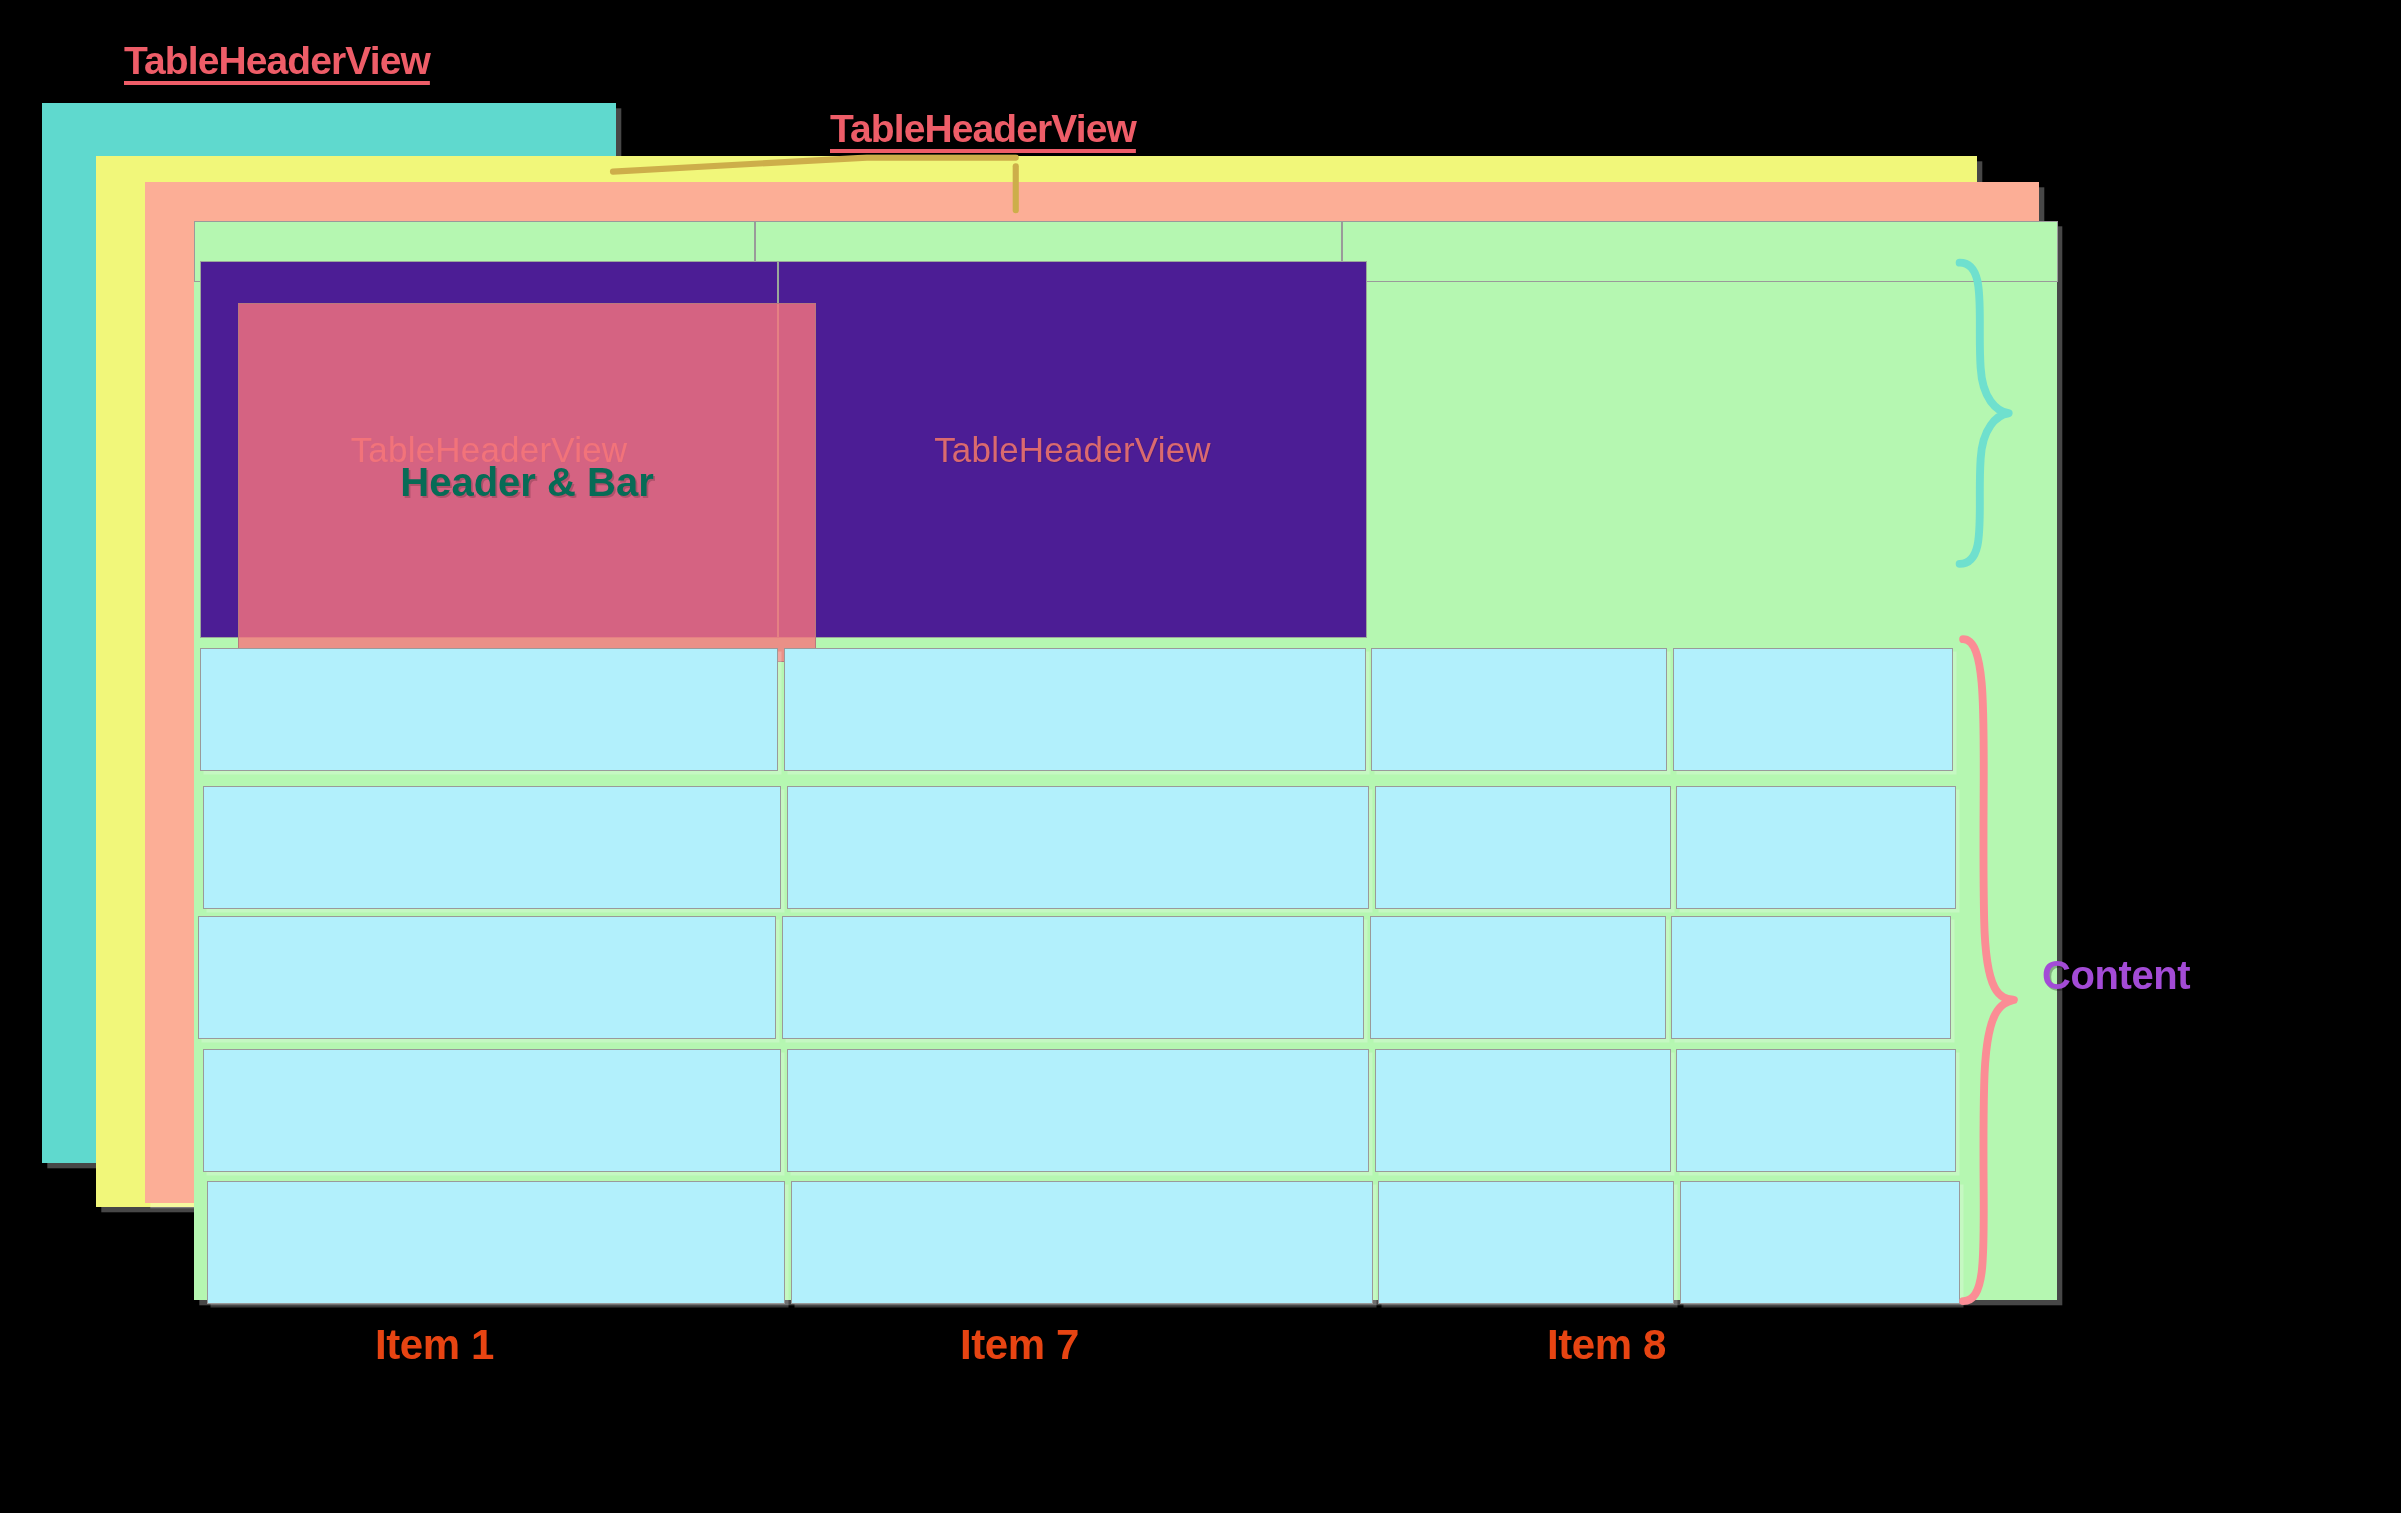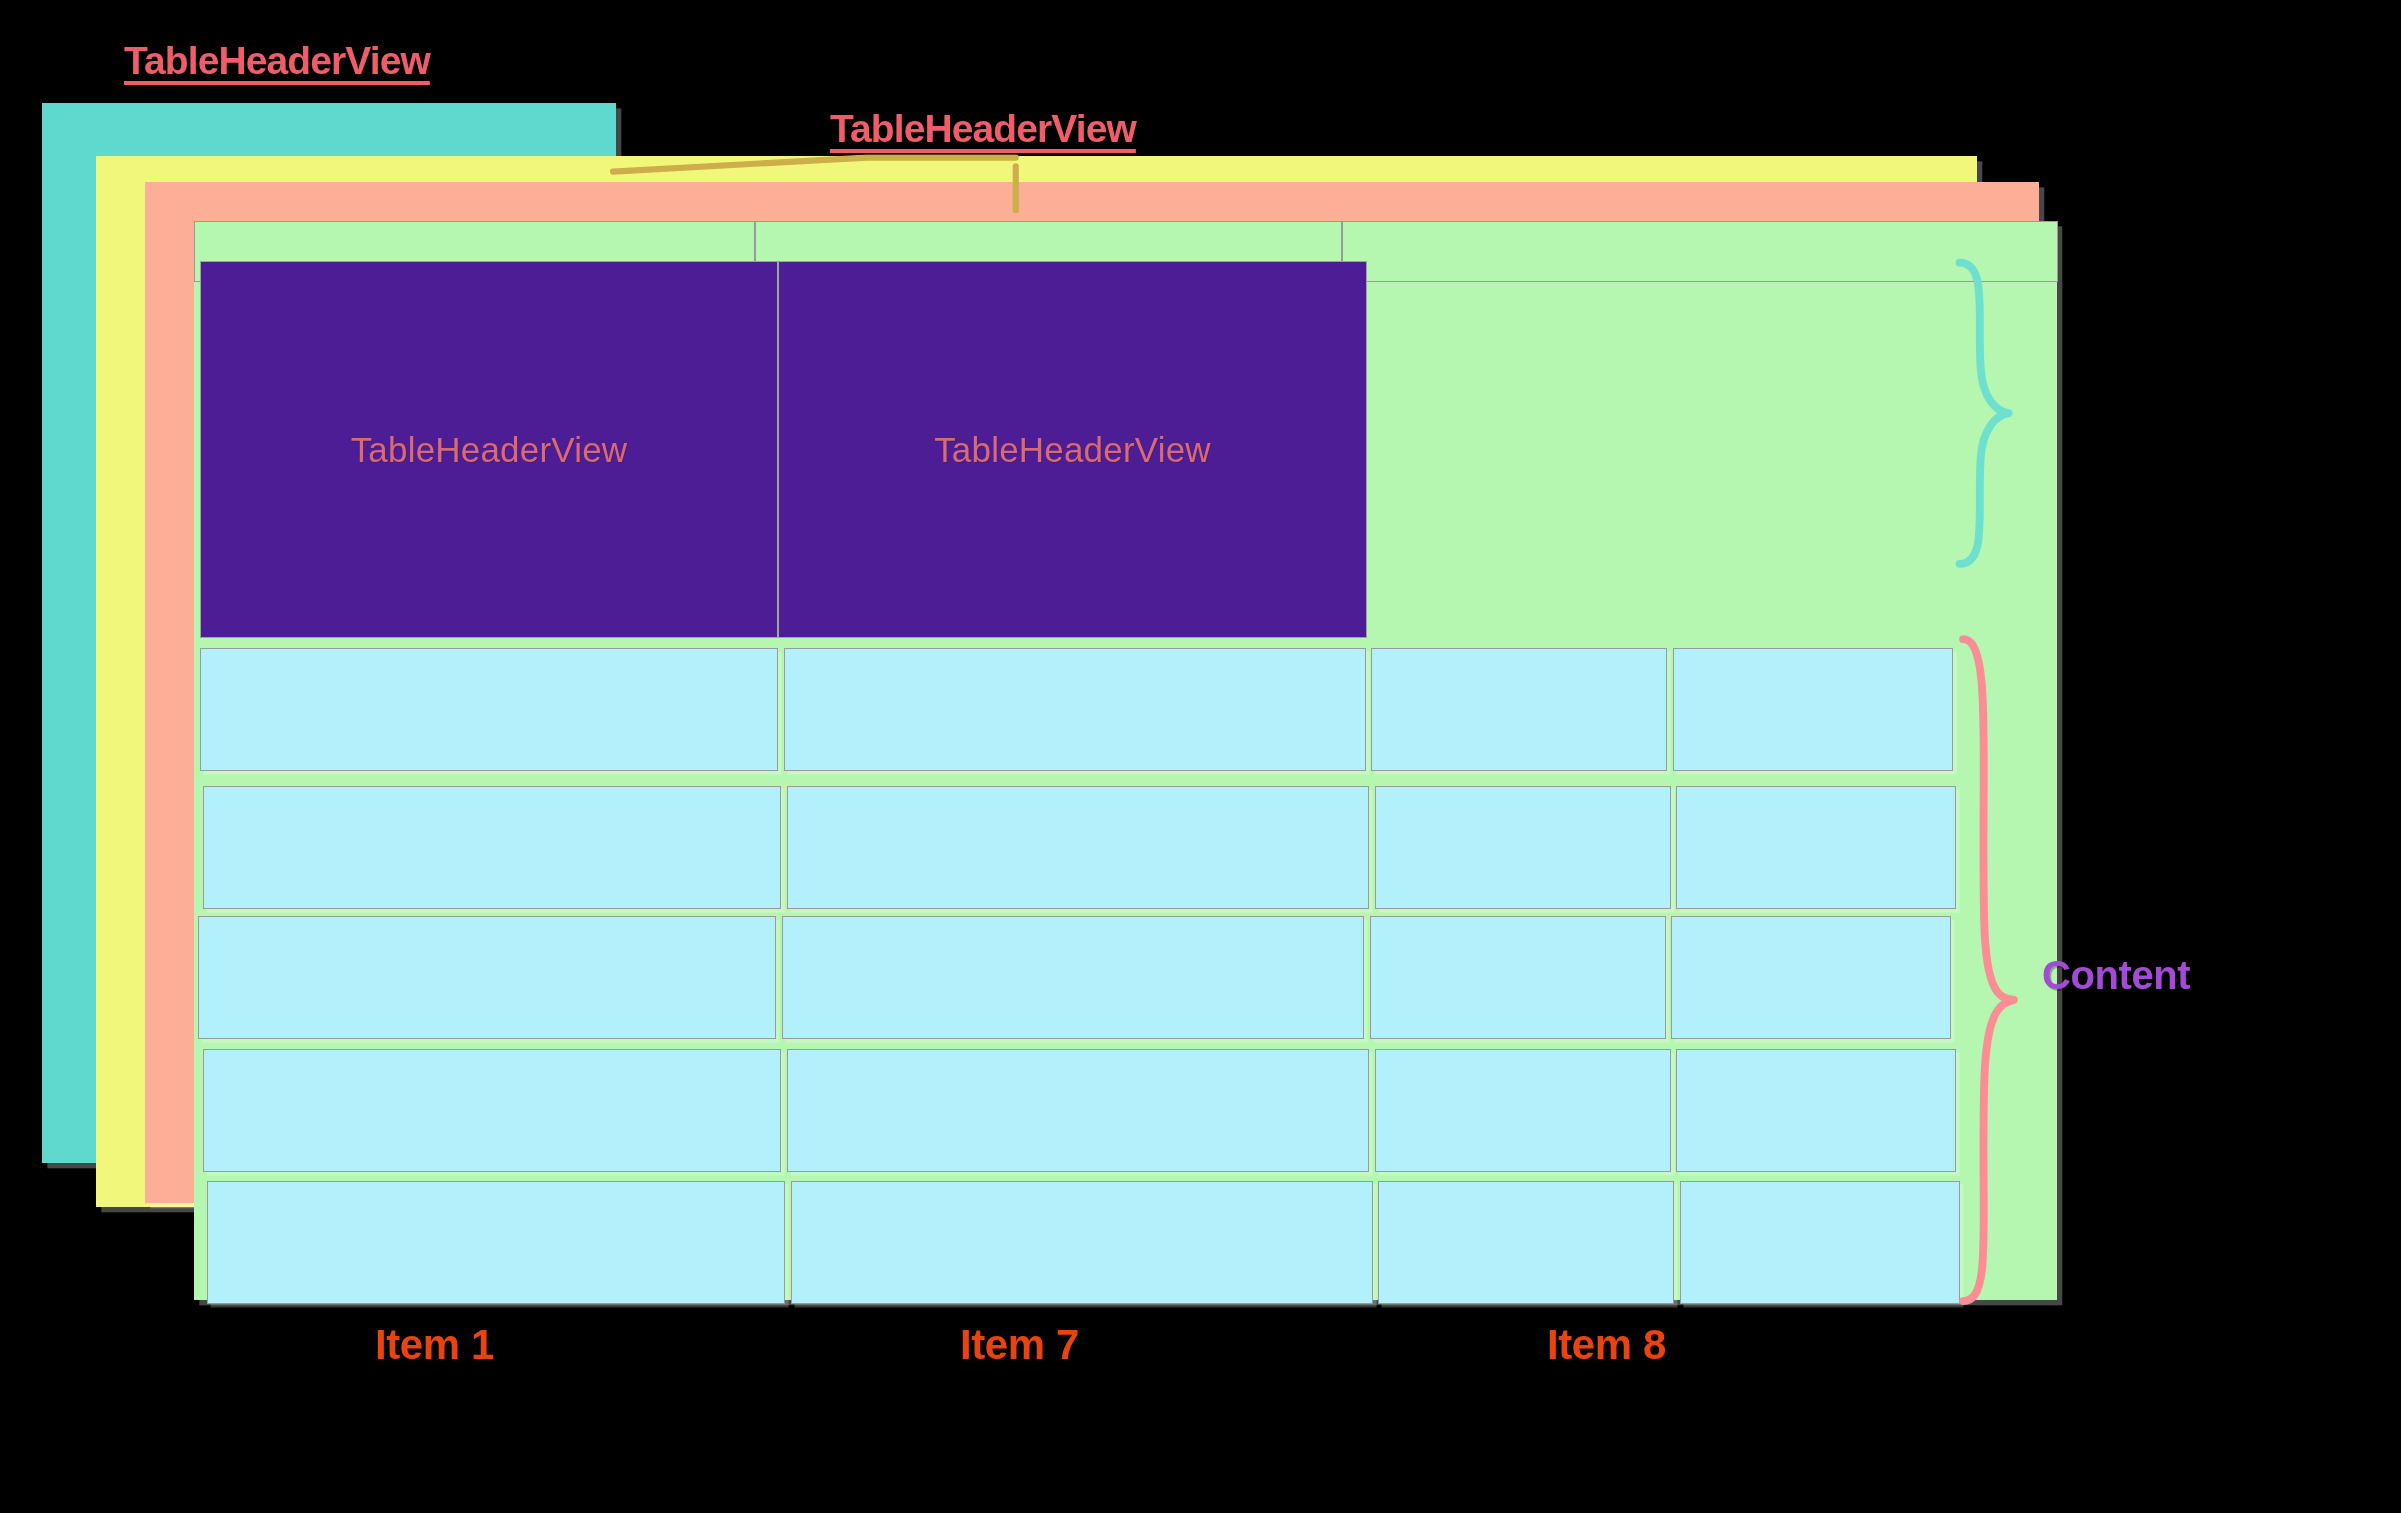--- a/index.html
+++ b/index.html
@@ -65,20 +65,23 @@
 
   <div class="hdr-card" style="left:200px;top:261px;width:578px;height:377px;">
     <span class="hdr-label">TableHeaderView</span>
   </div>
 
   <div class="hdr-card" style="left:778px;top:261px;width:589px;height:377px;">
     <span class="hdr-label">TableHeaderView</span>
   </div>
 
 
+  <div class="hdr-overlay">
+    <span class="hdr-overlay-text">Header &amp; Bar</span>
+  </div>
 
   <div class="cell" style="left:200px;top:648px;width:578px;height:123px;"></div>
   <div class="cell" style="left:784px;top:648px;width:582px;height:123px;"></div>
   <div class="cell" style="left:1371px;top:648px;width:296px;height:123px;"></div>
   <div class="cell" style="left:1673px;top:648px;width:280px;height:123px;"></div>
 
   <div class="cell" style="left:203px;top:786px;width:578px;height:123px;"></div>
   <div class="cell" style="left:787px;top:786px;width:582px;height:123px;"></div>
   <div class="cell" style="left:1375px;top:786px;width:296px;height:123px;"></div>
   <div class="cell" style="left:1676px;top:786px;width:280px;height:123px;"></div>

